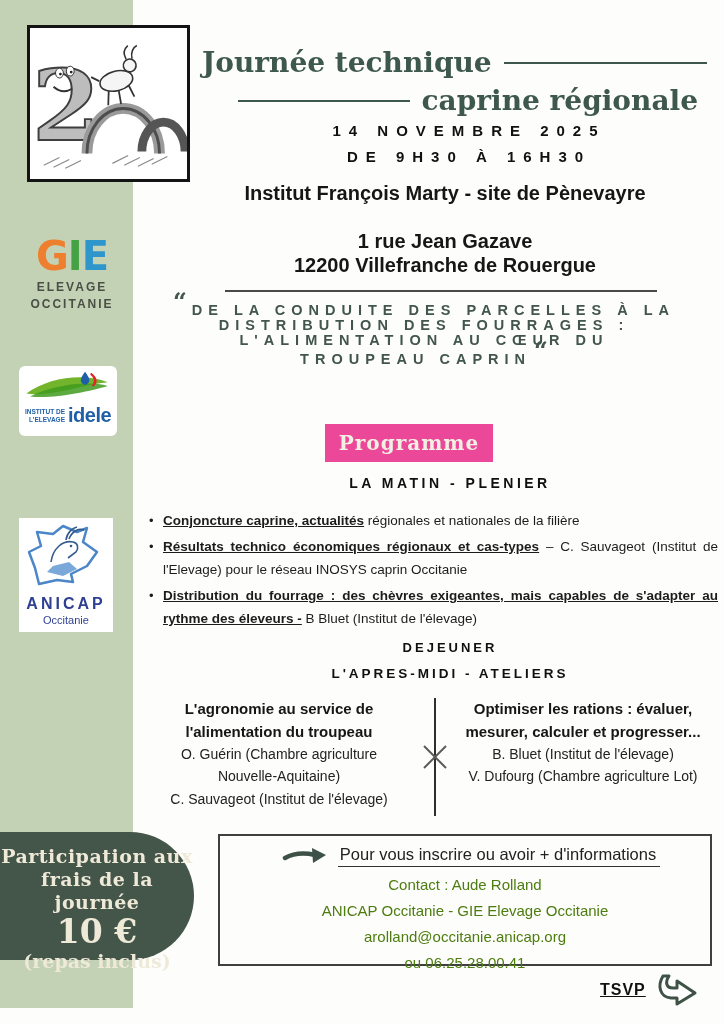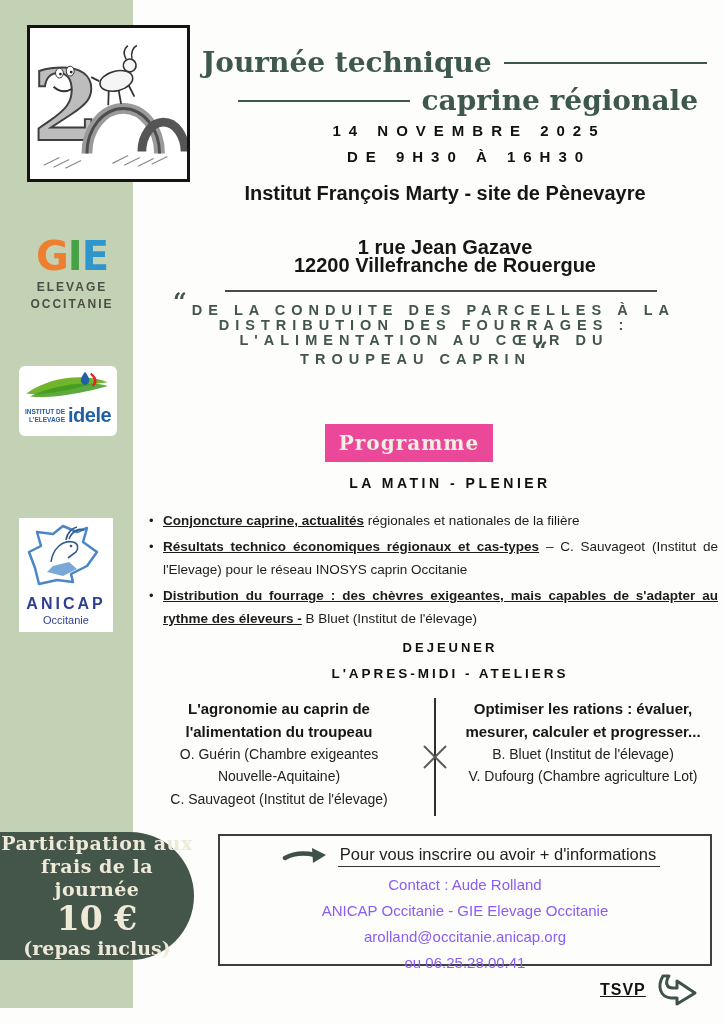--- a/index.html
+++ b/index.html
@@ -27,40 +27,40 @@
   .idele-small{ font-size:6.5px; font-weight:700; color:#1f5fa8; line-height:1.2; text-align:right; }
   .idele-name{ font-size:20px; font-weight:800; color:#1f5fa8; letter-spacing:-0.5px; }
 
   
   .anicap-card{ position:absolute; left:19px; top:518px; width:94px; height:114px; background:#fff; text-align:center; padding-top:4px; }
   .anicap-name{ font-size:16px; font-weight:800; color:#2f3f92; letter-spacing:3px; margin-top:1px; }
   .anicap-region{ font-size:11px; color:#2f3f92; margin-top:1px; }
 
   
   .pill{ position:absolute; left:0; top:832px; width:194px; height:128px; background:#44564a;
-    border-radius:0 72px 72px 0; color:#efe9d8; text-align:center; 
+    border-radius:0 72px 72px 0; color:#efe9d8; text-align:center; padding-top:13px;
     font-family:"DejaVu Serif","Liberation Serif",serif; font-weight:700; }
   .pill-l{ font-size:19px; line-height:1.2; letter-spacing:0.5px; }
   .pill-price{ font-size:33px; line-height:1.15; }
   .pill-s{ font-size:19px; line-height:1.15; }
 
   
   .title-row{ position:absolute; display:flex; align-items:center; gap:12px;
     font-family:"DejaVu Serif","Liberation Serif",serif; font-weight:700; color:#3e584e; }
   .title-row1{ left:202px; top:46px; width:505px; }
   .title-row2{ left:238px; top:84px; width:460px; }
   .title-text{ font-size:28px; white-space:nowrap; }
   .hline{ flex:1; height:2px; background:#3e584e; }
 
   .dateline{ position:absolute; left:205px; width:520px; text-align:center; font-weight:700;
     font-size:15px; letter-spacing:8px; padding-left:8px; color:#111; }
   .date1{ top:122px; } .date2{ top:148px; }
 
   .venue{ position:absolute; left:180px; width:530px; text-align:center; font-weight:700; font-size:20px; color:#161616; }
-  .venue1{ top:182px; } .venue2{ top:236px; } .venue3{ top:254px; }
+  .venue1{ top:182px; } .venue2{ top:230px; } .venue3{ top:254px; }
   .divider{ position:absolute; left:225px; top:290px; width:432px; height:2px; background:#4a4a4a; }
 
   
   .quote{ position:absolute; left:133px; top:299px; width:582px; text-align:center;
     color:#42564b; font-weight:700; font-size:14.5px; letter-spacing:6px; line-height:15px; }
   .qmark{ font-family:"DejaVu Serif",serif; font-size:24px; letter-spacing:0; position:relative; top:-5px; margin-right:5px; }
   .qmark.close{ margin-right:0; margin-left:3px; }
 
   
   .programme-btn{ position:absolute; left:325px; top:424px; width:168px; height:38px; background:#ec4899;
@@ -83,21 +83,21 @@
   .ws.right{ flex:1; }
   .ws-title{ font-weight:700; font-size:15px; line-height:1.5; }
   .ws-speaker{ font-size:14px; line-height:1.6; color:#222; }
   .ws-divider{ width:26px; margin:0 4px; }
 
   
   .contact-box{ position:absolute; left:218px; top:834px; width:494px; height:132px; border:2px solid #3f3f3f;
     text-align:center; padding-top:9px; }
   .contact-head{ display:flex; align-items:flex-end; justify-content:center; gap:10px; font-size:16.5px; color:#222;margin-left:12px; }
   .contact-head .underlined{ border-bottom:1.5px solid #333; padding:0 4px 2px 2px; }
-  .contact-line{ font-size:15px; color:#8b5cf6; margin-top:9px; }
+  .contact-line{ font-size:15px; color:#4d7c0f; margin-top:9px; }
 
   
   .tsvp{ position:absolute; left:600px; top:972px; display:flex; align-items:center; gap:8px;
     font-weight:800; font-size:16px; letter-spacing:1px; color:#111;text-decoration:underline; }
 </style>
 </head>
 <body>
 
 <div class="page">
 
@@ -212,23 +212,23 @@
     <li><span class="b">Conjoncture caprine, actualités</span><span> régionales et nationales de la filière</span></li>
     <li><span class="b">Résultats technico économiques régionaux et cas-types</span><span> – C. Sauvageot (Institut de l'Elevage) pour le réseau INOSYS caprin Occitanie</span></li>
     <li><span class="b">Distribution du fourrage : des chèvres exigeantes, mais capables de s'adapter au rythme des éleveurs -</span><span> B Bluet (Institut de l'élevage)</span></li>
   </ul>
 
   <div class="h-caps h-dejeuner">DEJEUNER</div>
   <div class="h-caps h-apresmidi">L'APRES-MIDI - ATELIERS</div>
 
   <div class="workshops">
     <div class="ws left">
-      <div class="ws-title">L'agronomie au caprin de</div>
+      <div class="ws-title">L'agronomie au service de</div>
       <div class="ws-title">l'alimentation du troupeau</div>
-      <div class="ws-speaker">O. Guérin (Chambre exigeantes</div>
+      <div class="ws-speaker">O. Guérin (Chambre agriculture</div>
       <div class="ws-speaker">Nouvelle-Aquitaine)</div>
       <div class="ws-speaker">C. Sauvageot (Institut de l'élevage)</div>
     </div>
     <div class="ws-divider">
       <svg width="26" height="118" viewBox="0 0 26 118">
         <line x1="13" y1="0" x2="13" y2="118" stroke="#2f2f2f" stroke-width="2"></line>
         <line x1="2" y1="48" x2="24" y2="70" stroke="#5a5a5a" stroke-width="2"></line>
         <line x1="24" y1="48" x2="2" y2="70" stroke="#5a5a5a" stroke-width="2"></line>
       </svg>
     </div>

